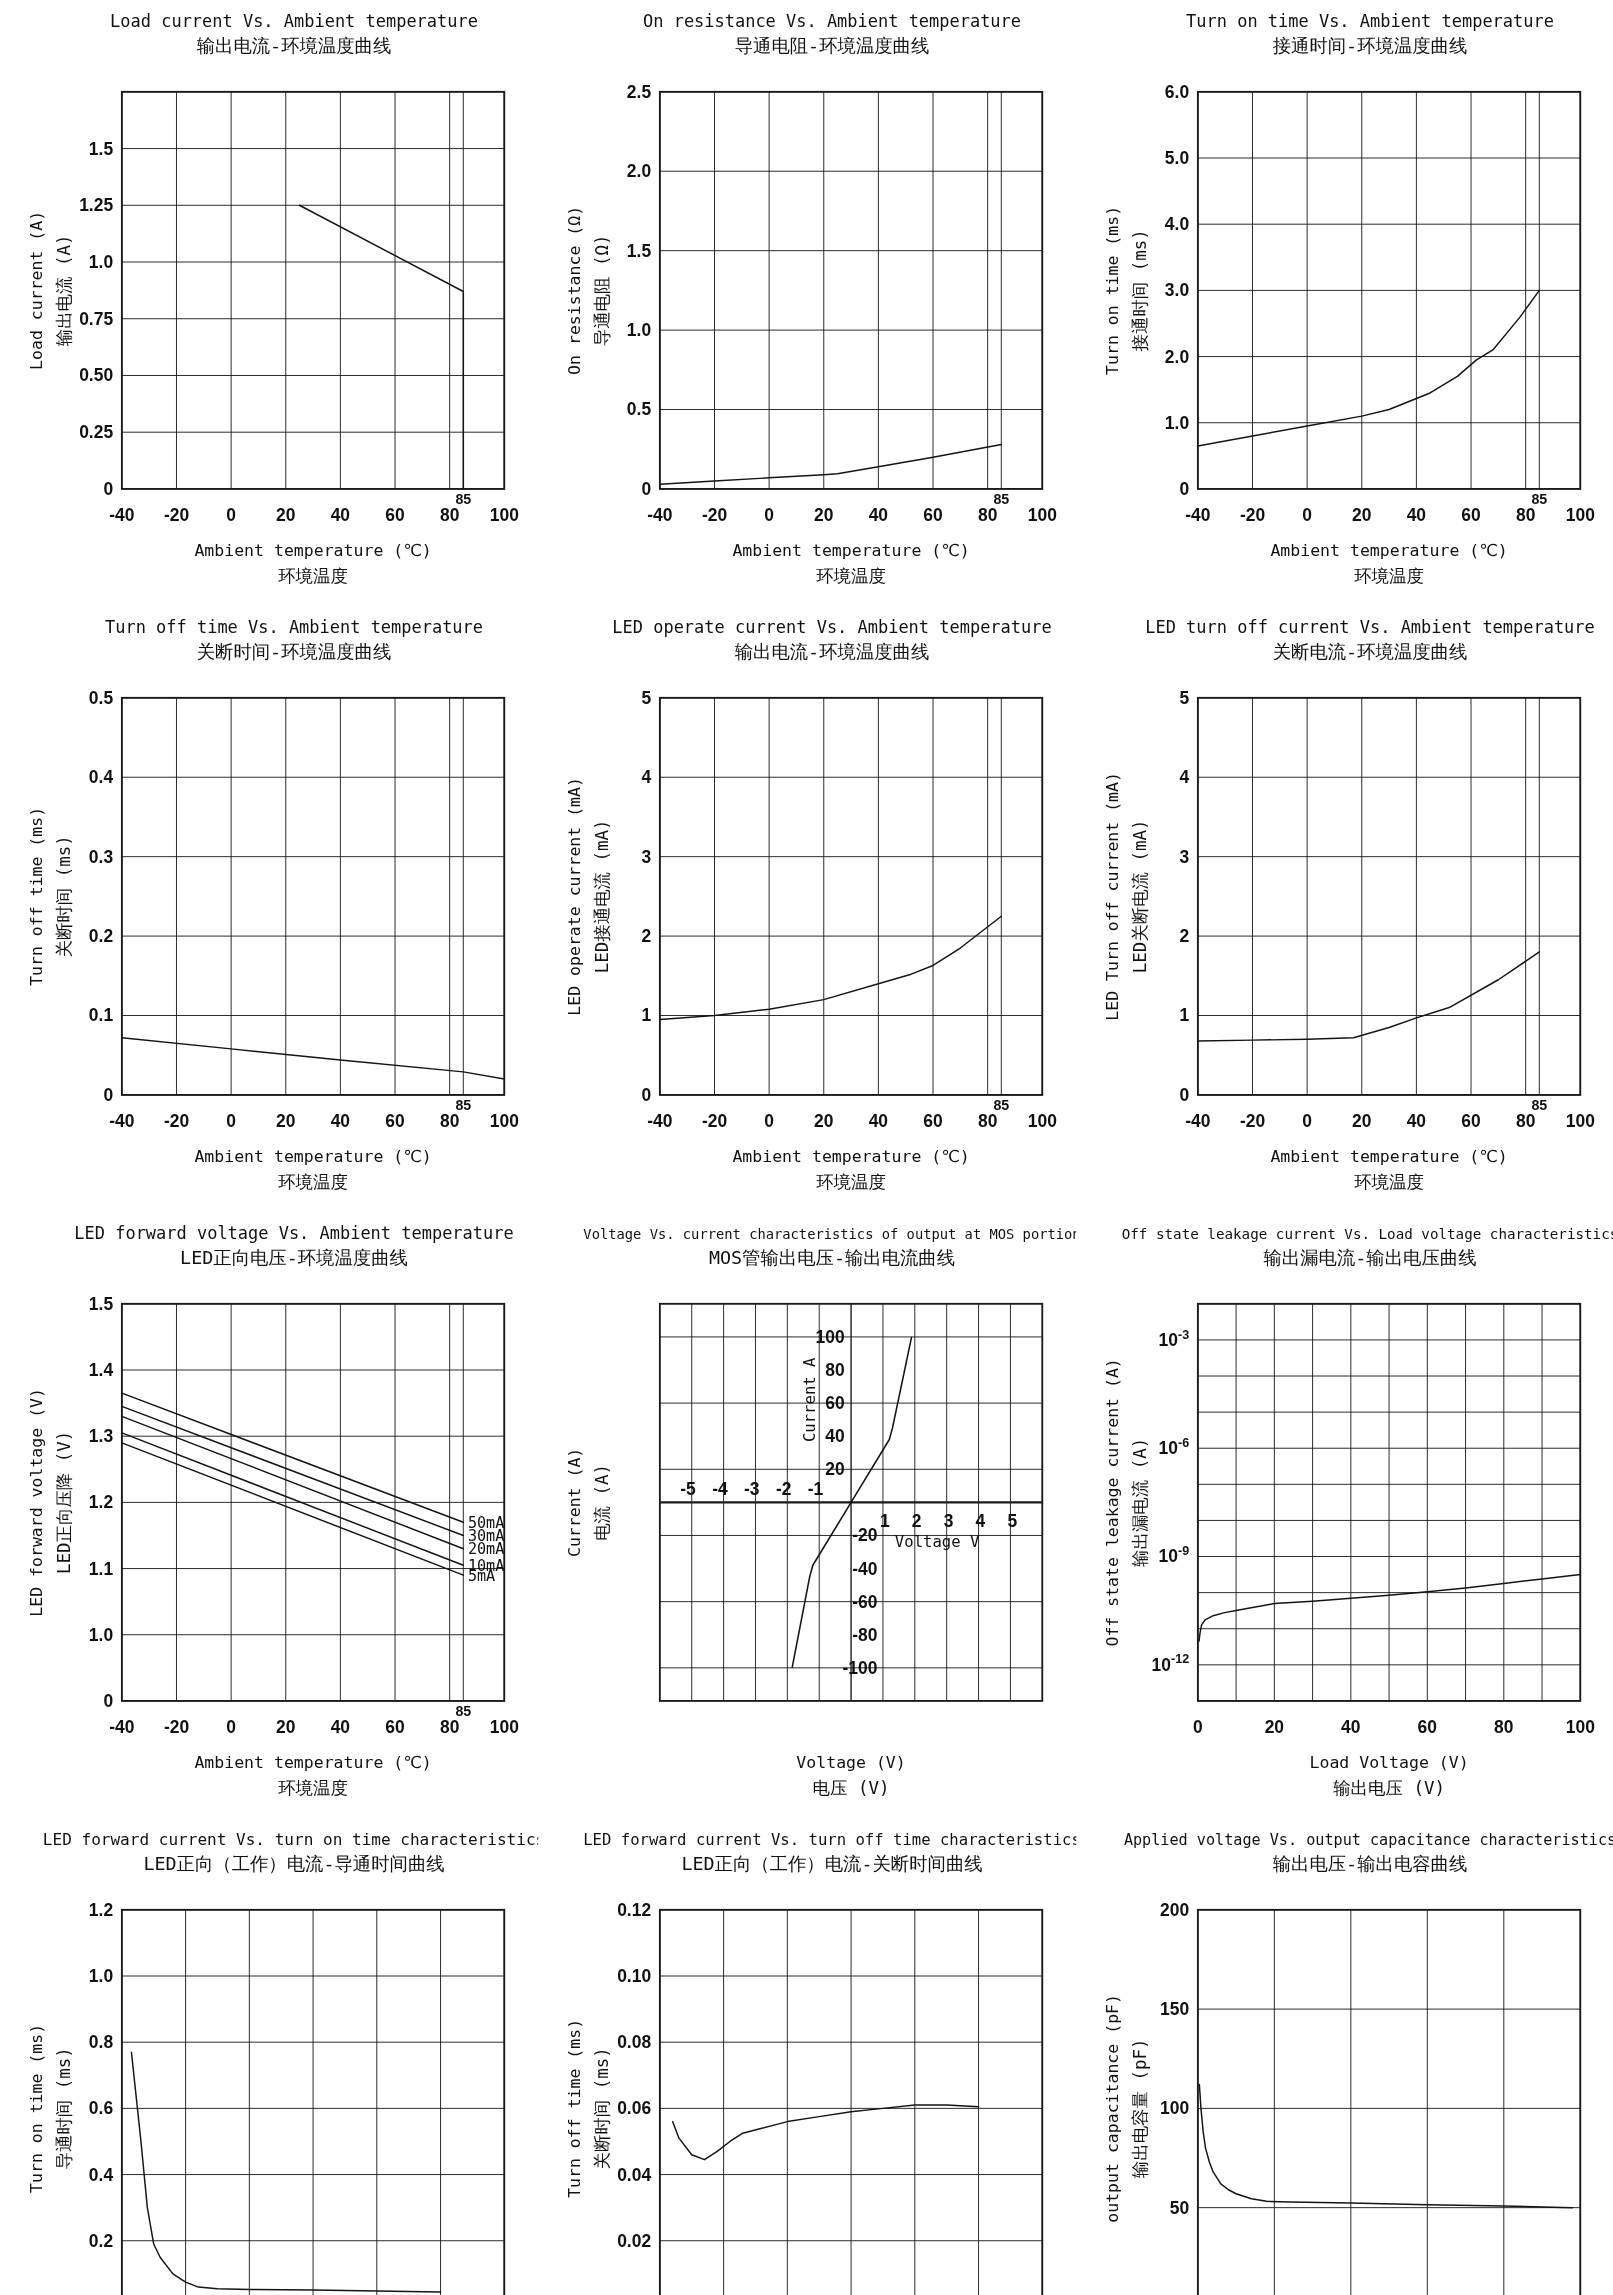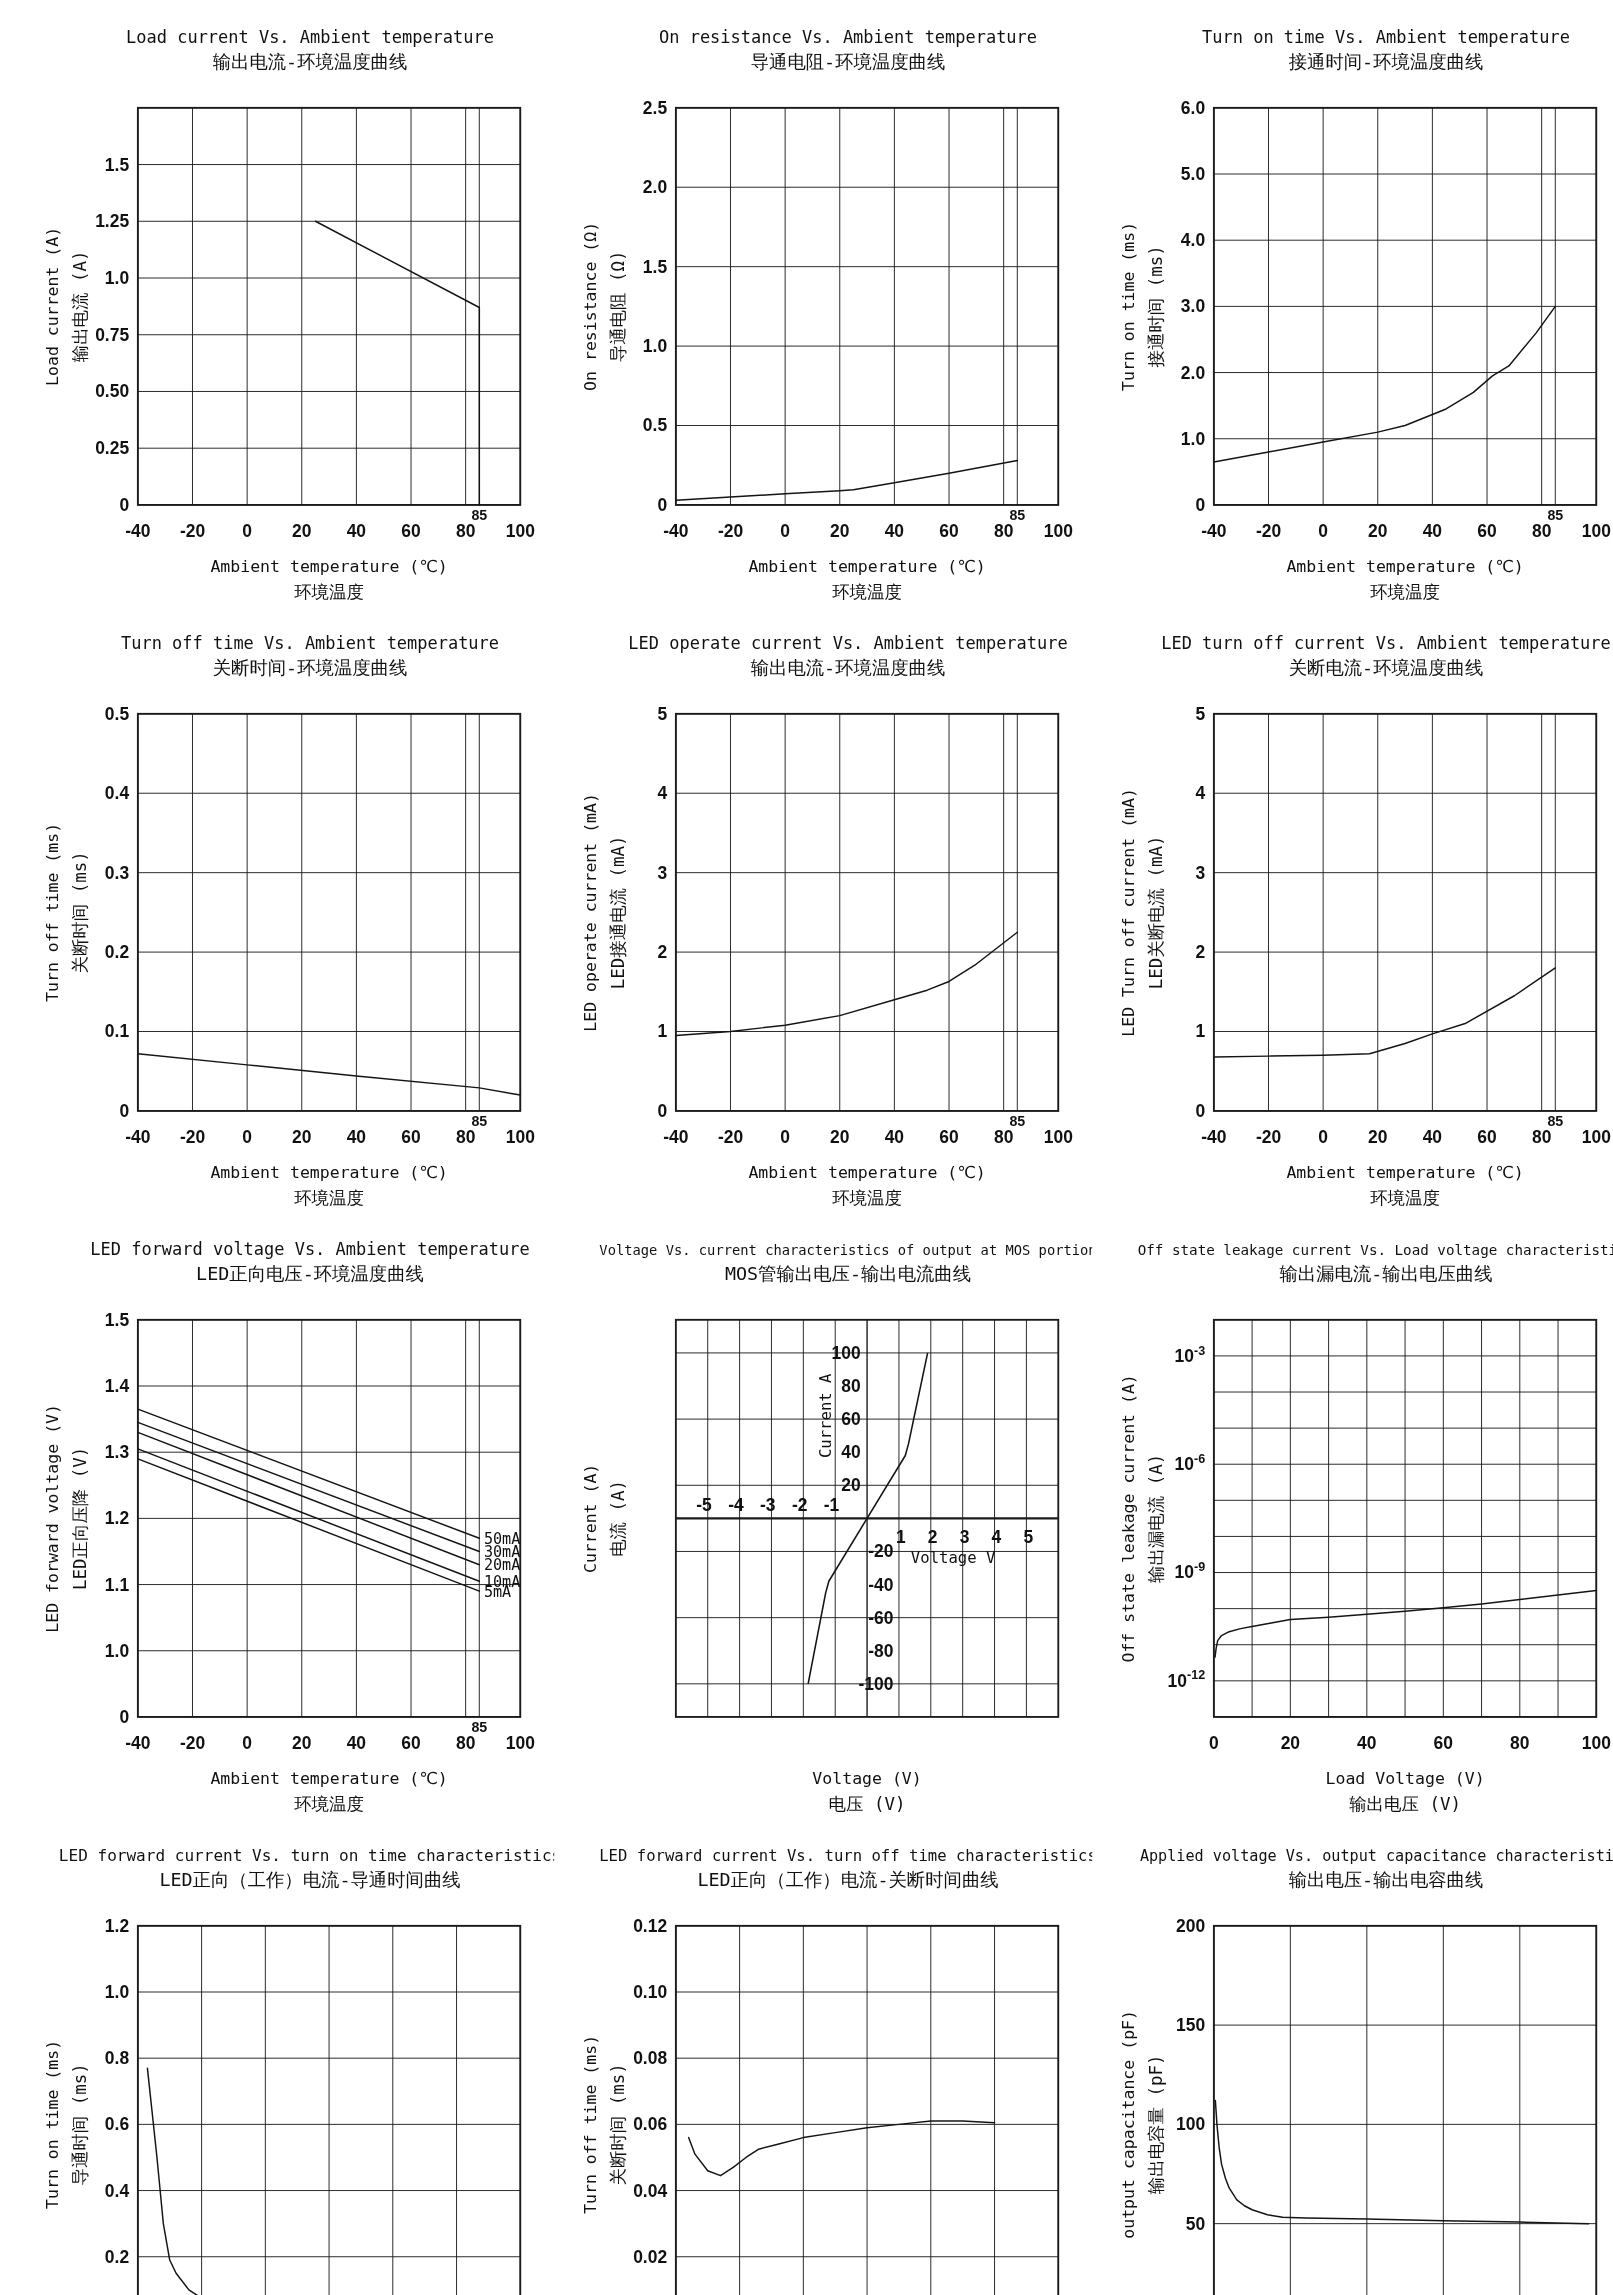--- a/index.html
+++ b/index.html
@@ -1,20 +1,20 @@
 <!DOCTYPE html>
 <html style="font-size:7.3px"><head>
 <meta charset="utf-8">
 <style>
   html,body{margin:0;padding:0;background:#ffffff;}
   body{width:1613px;height:2424px;overflow:hidden;
        font-family:"DejaVu Sans Mono","DejaVu Sans",monospace;color:#111;}
   .grid{display:grid;grid-template-columns:repeat(3,538px);grid-auto-rows:606px;
         width:1613px;height:2424px;}
-  figure{margin:0;padding:16px;}
+  figure{margin:0;padding:0;}
   svg{overflow:visible;display:block;}
 </style>
 </head>
 <body>
 
 <main class="grid">
     <figure>
       <svg viewBox="0 0 1171 1320" width="538" height="606">
         <rect x="0" y="0" width="1171" height="1320" fill="#ffffff"></rect>
         <text x="640" y="58" fill="#111111" font-size="37" text-anchor="middle" font-family="&quot;DejaVu Sans Mono&quot;,&quot;DejaVu Sans&quot;,monospace" font-weight="400">Load current Vs. Ambient temperature</text>

